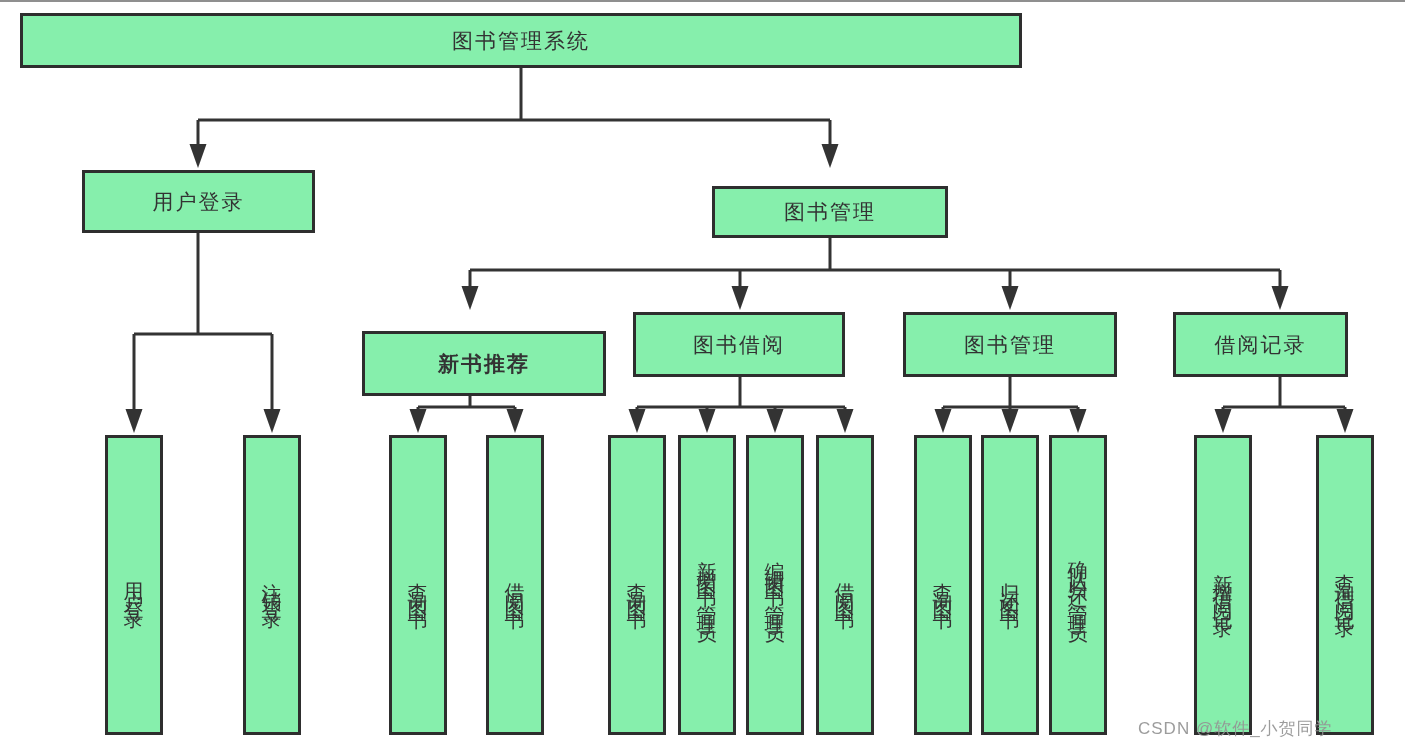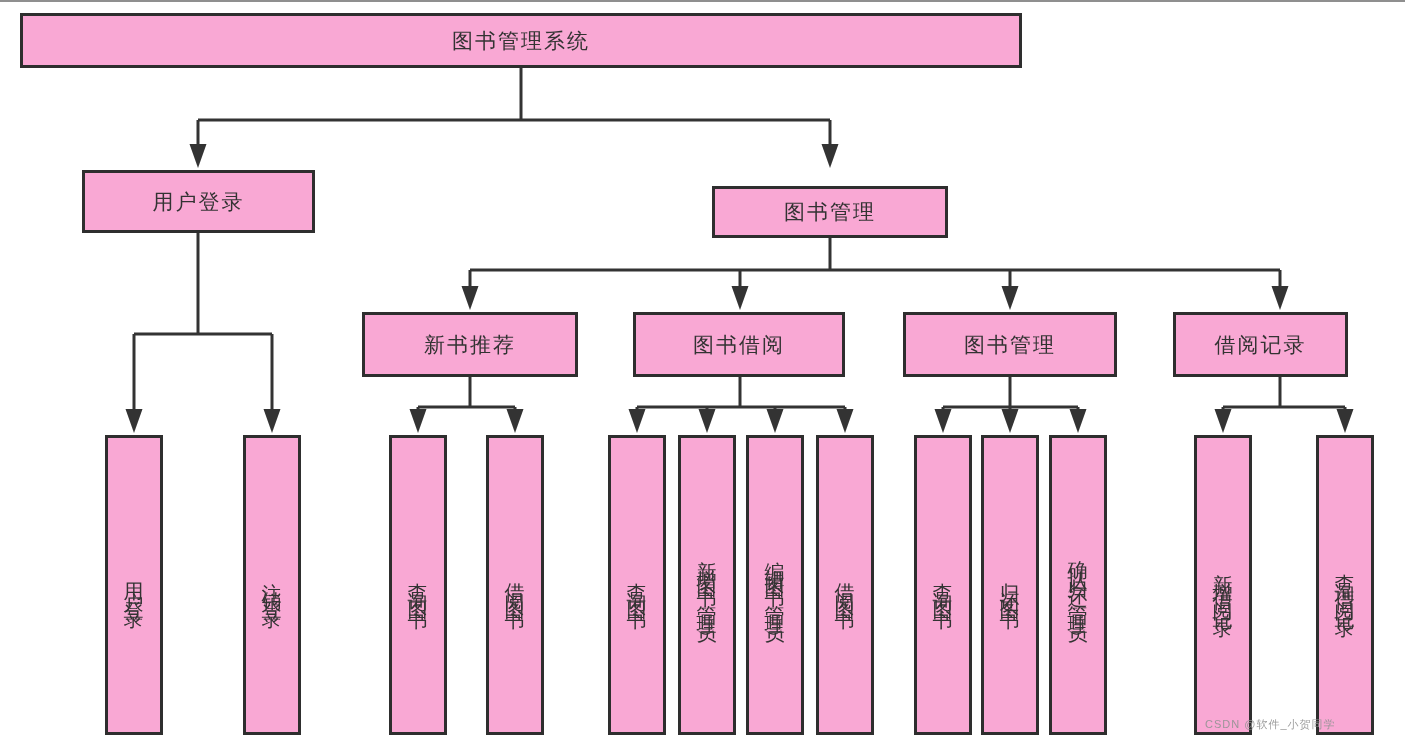--- a/index.html
+++ b/index.html
@@ -16,43 +16,43 @@
     width: 1405px; height: 2px;
     background: #8f8f8f;
   }
   .wires {
     position: absolute; left: 0; top: 0; z-index: 1;
   }
   .node {
     position: absolute;
     box-sizing: border-box;
     border: 3px solid #2e2e2e;
-    background: #f9a8d4;
+    background: #86efac;
     color: #333333;
     display: flex;
     align-items: center;
     justify-content: center;
     text-align: right;
     z-index: 2;
     letter-spacing: 2px;
     font-size: 21px;
   }
   .node.h { font-size: 21px; }
   .node.v {
     writing-mode: vertical-rl;
     font-size: 20px;
     letter-spacing: 9px;
     line-height: 1;
     padding: 6px 0;
   }
   .watermark {
     position: absolute;
-    left: 1205px; top: 717px;
+    left: 1138px; top: 717px;
     z-index: 3;
-    font-size: 11px;
+    font-size: 17px;
     letter-spacing: 1px;
     color: rgba(148, 148, 148, 0.92);
     white-space: nowrap;
   }
 </style>
 </head>
 <body>
 
 <div class="canvas">
 
@@ -122,21 +122,21 @@
       <polygon points="1214.5,409 1231.5,409 1223,433"></polygon>
       <polygon points="1336.5,409 1353.5,409 1345,433"></polygon>
     </g>
   </svg>
 
   <div class="node h" style="left:20px; top:13px; width:1002px; height:55px;">图书管理系统</div>
 
   <div class="node h" style="left:82px; top:170px; width:233px; height:63px;">用户登录</div>
   <div class="node h" style="left:712px; top:186px; width:236px; height:52px;">图书管理</div>
 
-  <div class="node h" style="left:362px; top:312px; width:216px; height:65px;">新书推荐</div>
+  <div class="node h" style="left:362px; top:331px; width:244px; height:65px;font-weight:bold;">新书推荐</div>
   <div class="node h" style="left:633px; top:312px; width:212px; height:65px;">图书借阅</div>
   <div class="node h" style="left:903px; top:312px; width:214px; height:65px;">图书管理</div>
   <div class="node h" style="left:1173px; top:312px; width:175px; height:65px;">借阅记录</div>
 
   <div class="node v" style="left:105px; top:435px; width:58px; height:300px;">用户登录</div>
   <div class="node v" style="left:243px; top:435px; width:58px; height:300px;">注销登录</div>
 
   <div class="node v" style="left:389px; top:435px; width:58px; height:300px;">查询图书</div>
   <div class="node v" style="left:486px; top:435px; width:58px; height:300px;">借阅图书</div>
 

